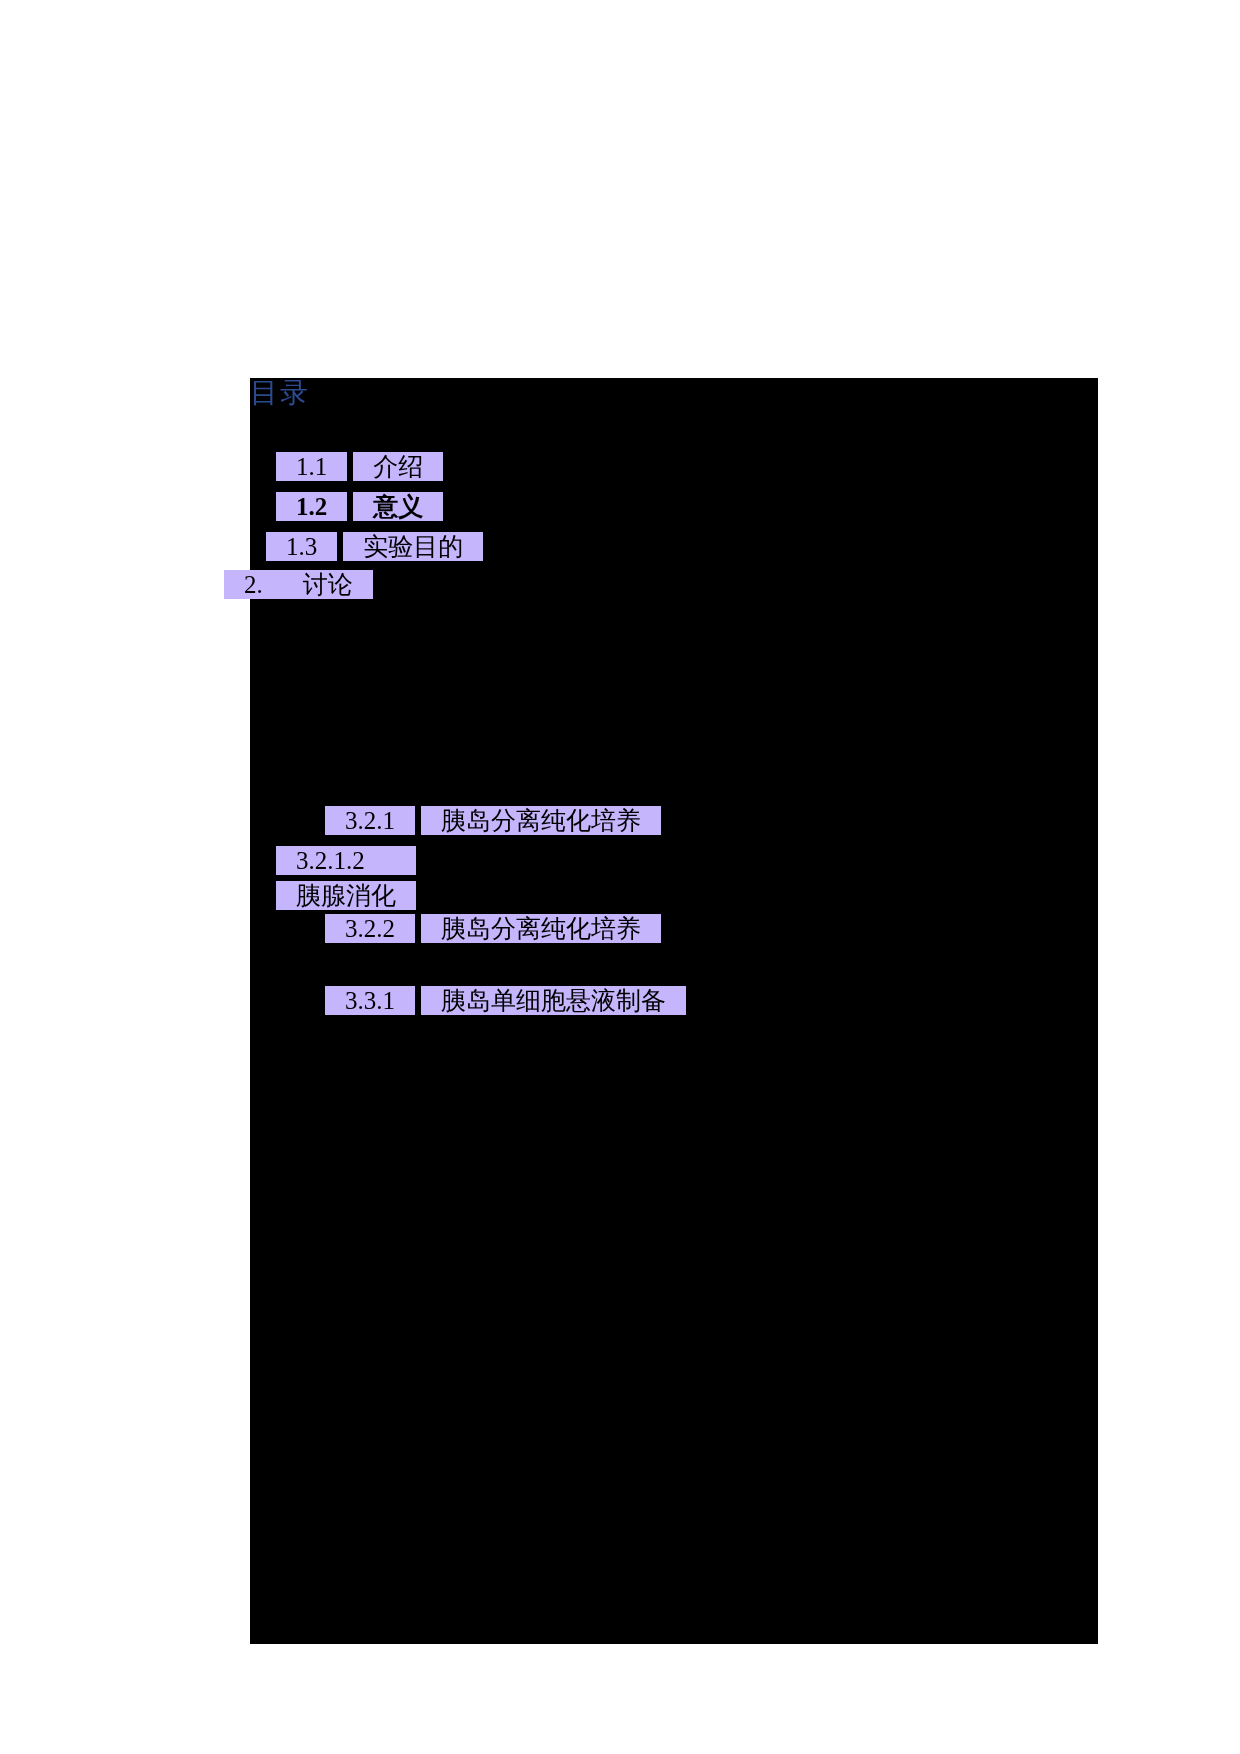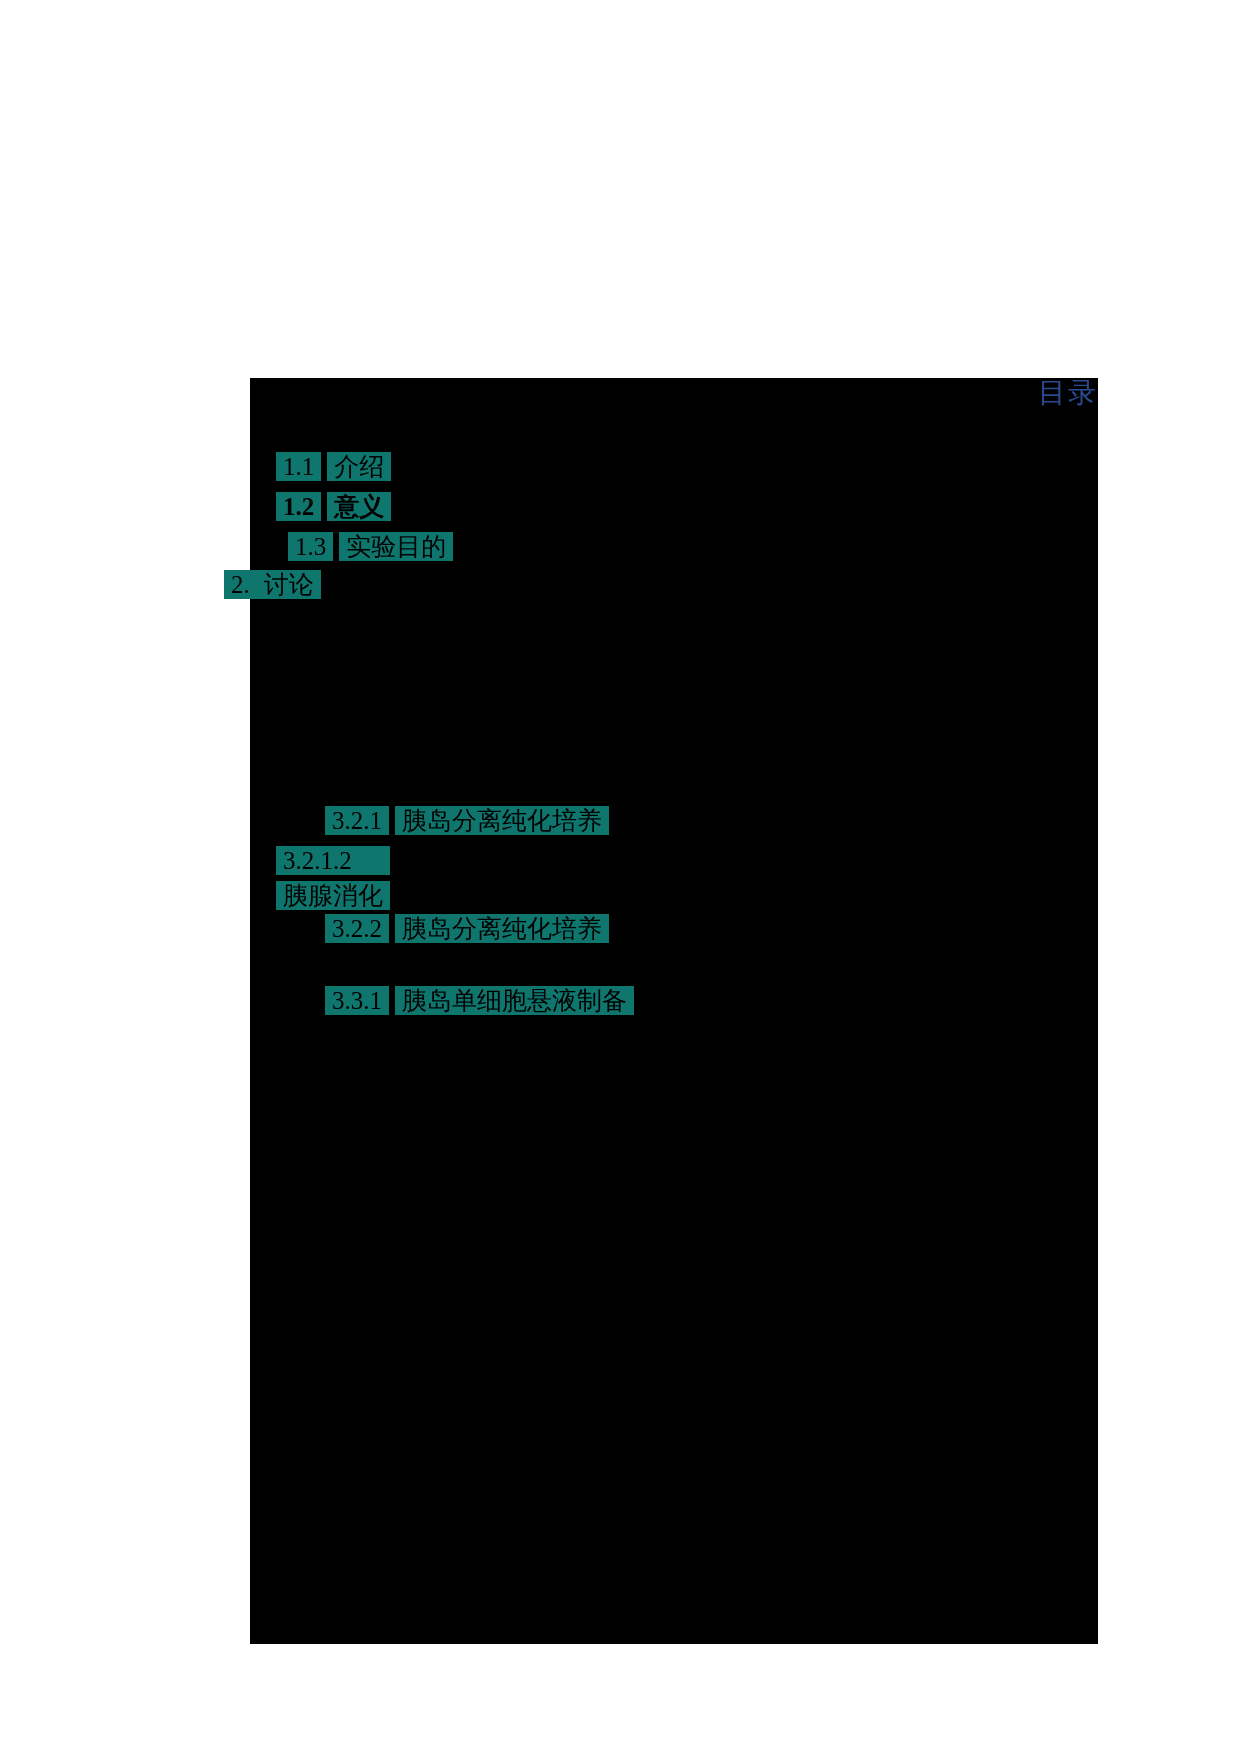--- a/index.html
+++ b/index.html
@@ -17,47 +17,47 @@
     top: 378px;
     width: 848px;
     height: 1266px;
     background: #000000;
   }
   .toc-title {
     position: absolute;
     left: 250px;
     top: 377px;
     width: 848px;
-    text-align: right;
+    text-align: left;
     font-size: 28px;
     line-height: 31px;
     color: #2b4a90;
     letter-spacing: 2px;
   }
   .toc-line {
     position: absolute;
     display: flex;
     align-items: stretch;
     gap: 6px;
     white-space: pre;
   }
   .toc-line.joined { gap: 0; }
   .run {
-    background: #0f766e;
+    background: #c4b5fd;
     color: #000000;
     font-size: 25px;
     line-height: 29px;
     height: 29px;
-    padding: 0 7px;
+    padding: 0 20px;
     display: inline-block;
   }
   
   .l0 { left: 276px; top: 452px; }
   .l1 { left: 276px; top: 492px; font-weight: bold; }
-  .l2 { left: 288px; top: 532px; }
+  .l2 { left: 266px; top: 532px; }
   .l3 { left: 224px; top: 570px; }
   .l4 { left: 325px; top: 806px; text-align: right; }
   .l5 { left: 276px; top: 846px; flex-direction: column; }
   .l6 { left: 325px; top: 914px; }
   .l7 { left: 325px; top: 986px; }
 </style>
 </head>
 <body>
 
 <div class="page">

